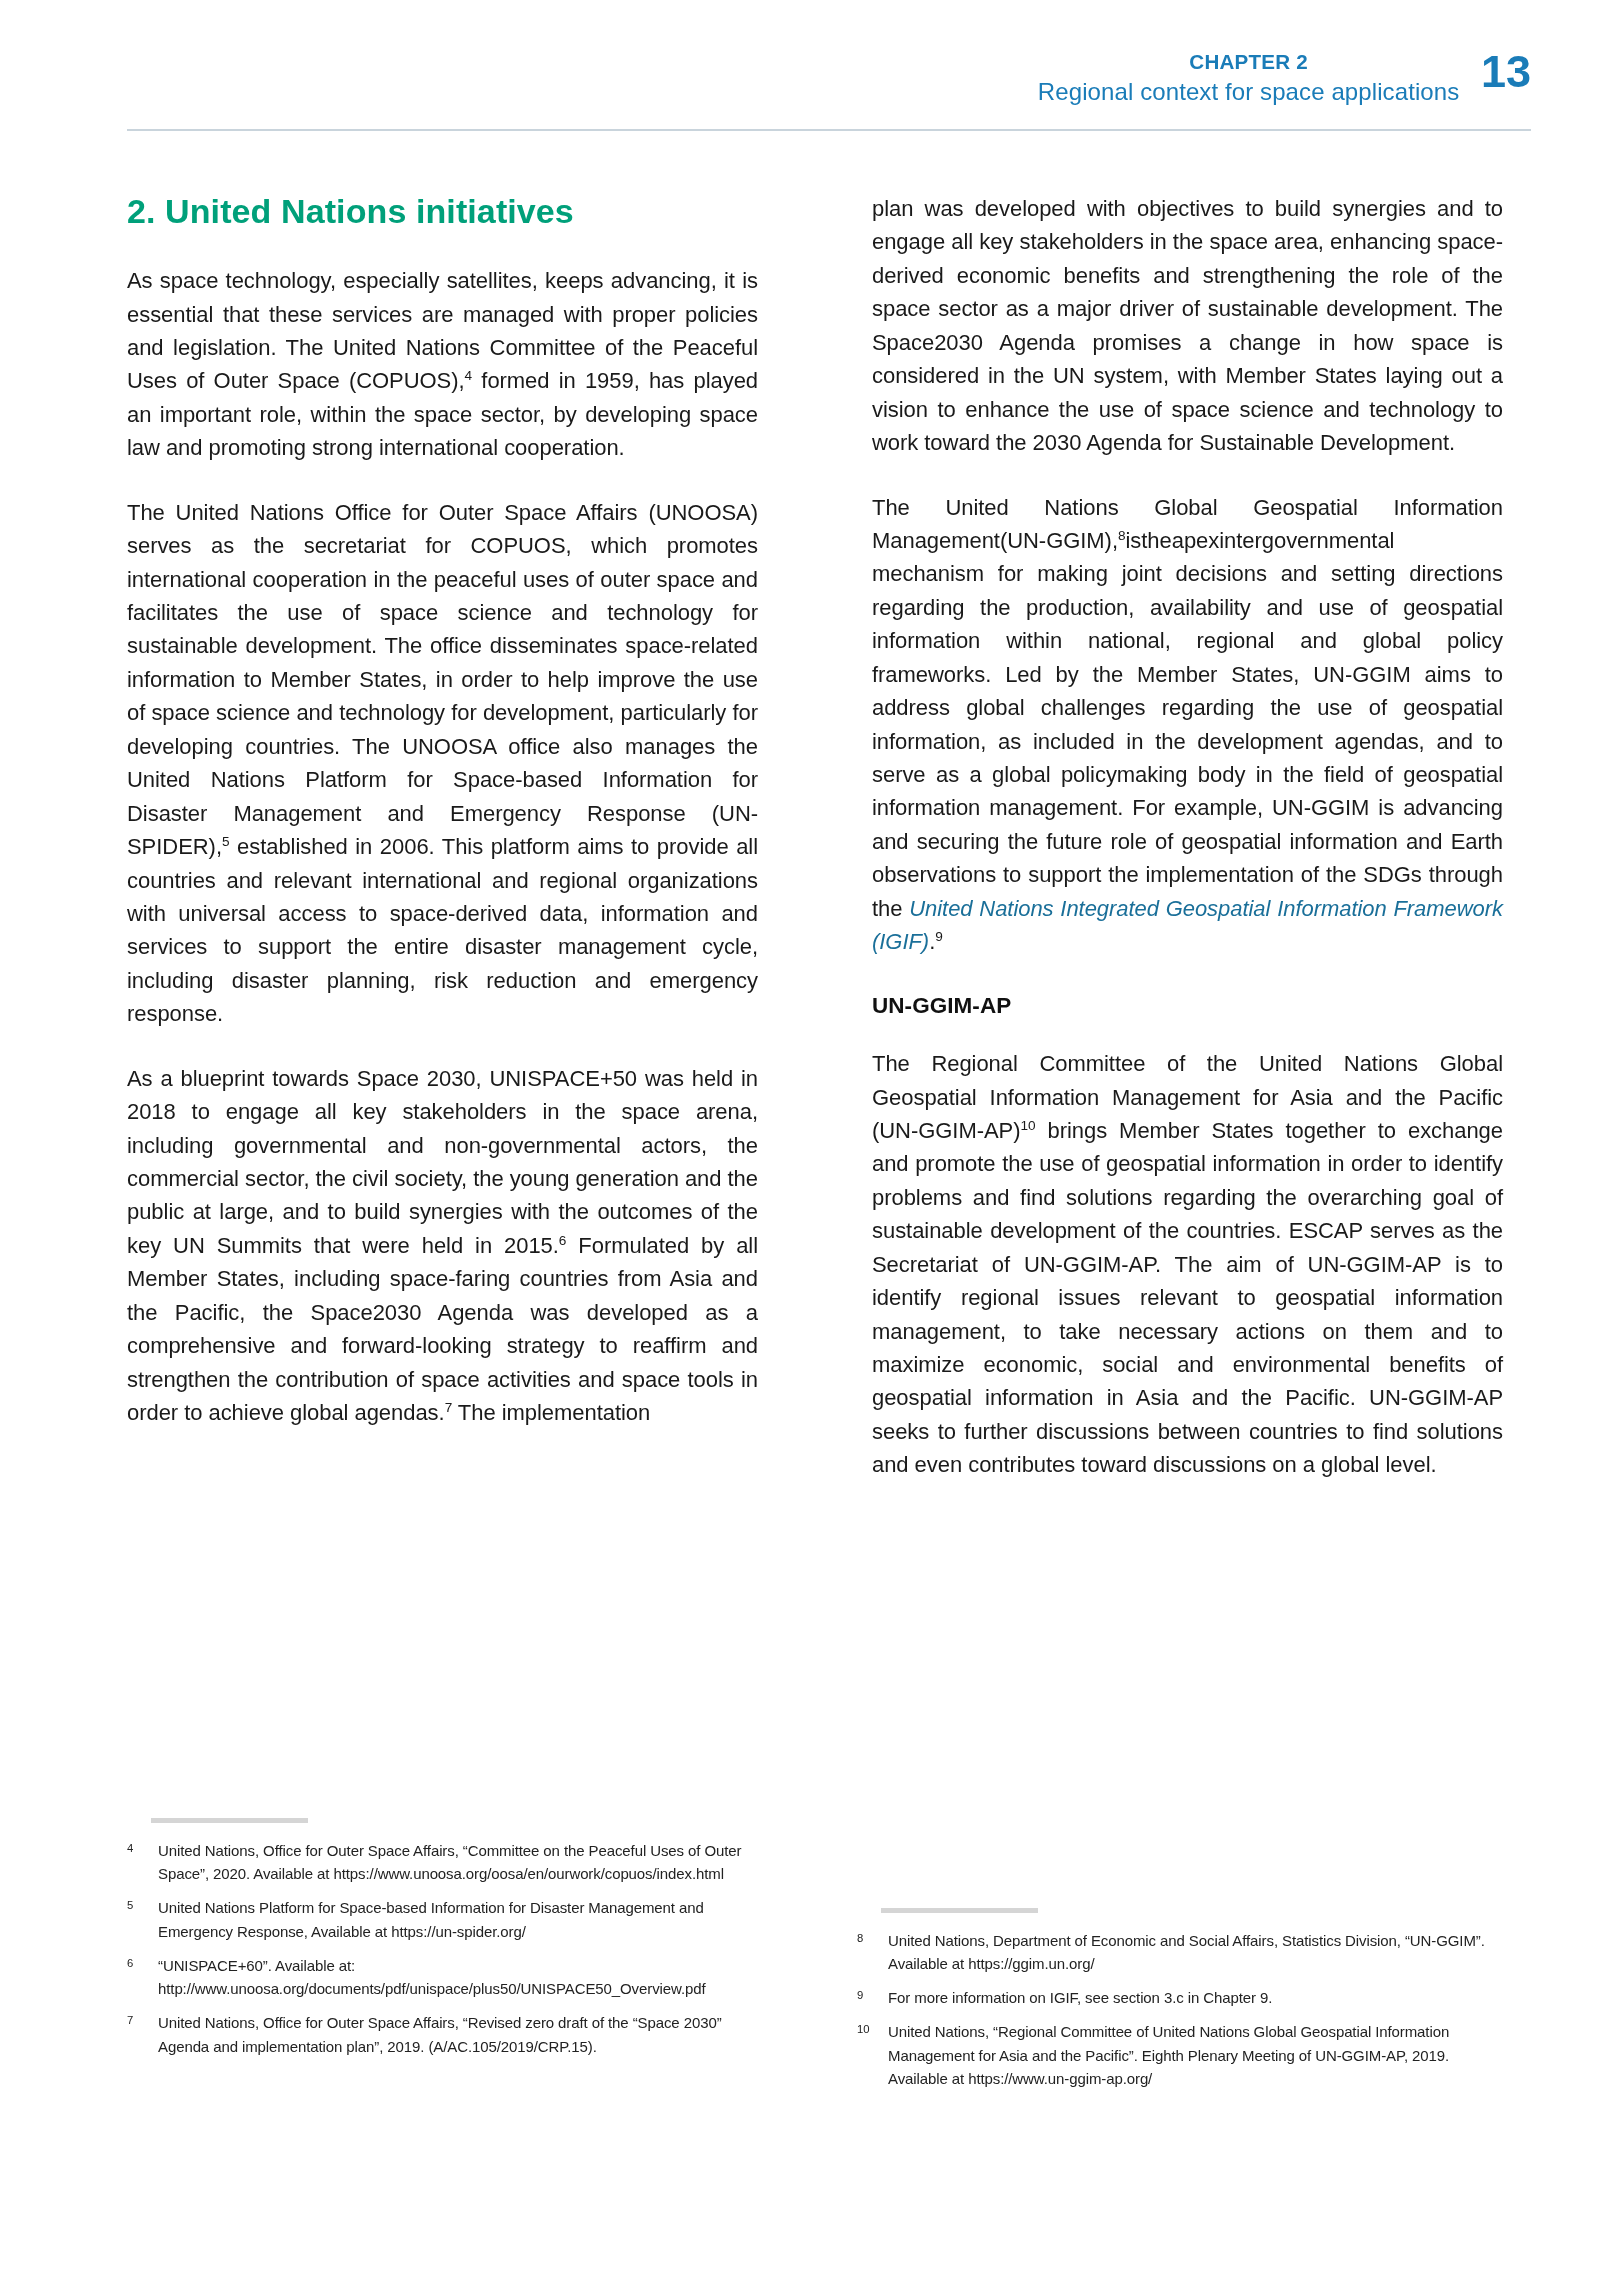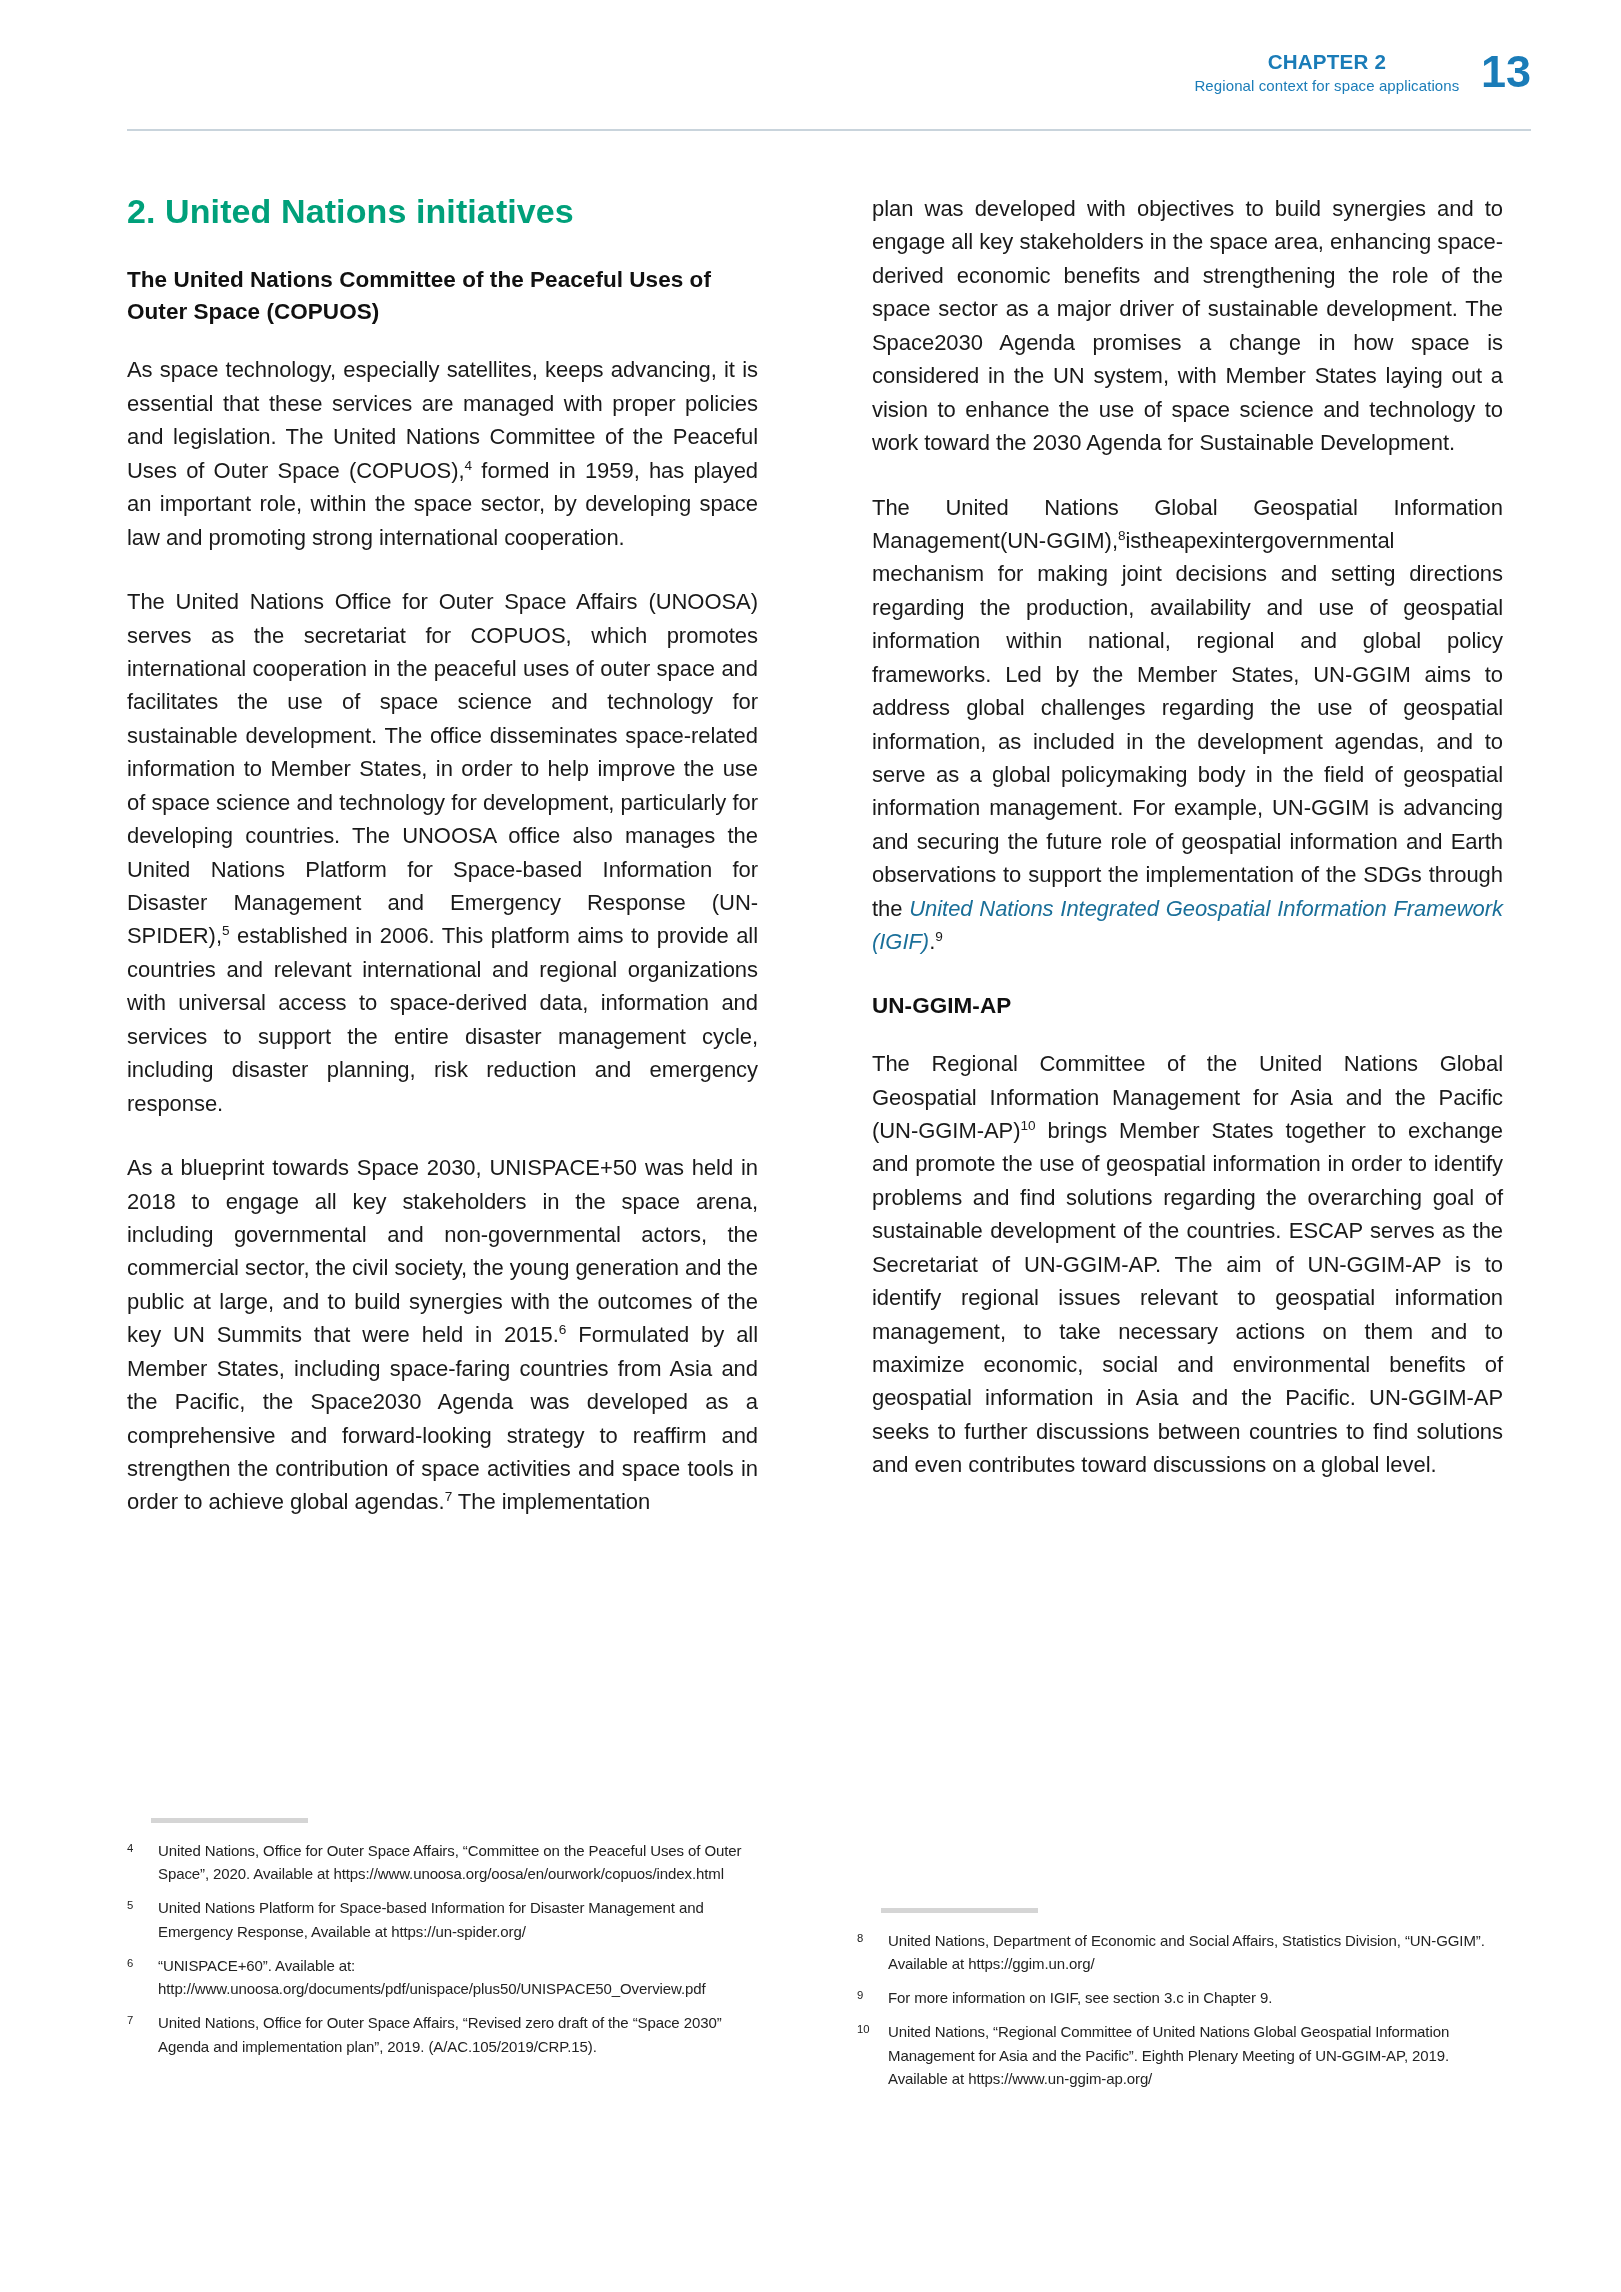--- a/index.html
+++ b/index.html
@@ -40,21 +40,21 @@
     line-height: 1.3;
     padding-top: 5.9px;
   }
   .header-chapter {
     font-size: 20.6px;
     font-weight: 600;
     letter-spacing: 0.2px;
     display: block;
   }
   .header-subtitle {
-    font-size: 15px;
+    font-size: 24px;
     font-weight: 400;
     letter-spacing: 0.1px;
     display: block;
   }
   .header-pagenum {
     color: #1a7cb8;
     font-size: 45px;
     font-weight: 700;
     line-height: 1;
     margin-left: 21.6px;
@@ -169,21 +169,20 @@
     <div class="header-pagenum">13</div>
   </div>
   <div class="header-rule"></div>
 
   <div class="columns">
 
     <div class="col">
 
       <h1 class="section-title">2. United Nations initiatives</h1>
 
-      <h2 class="sub-title">The United Nations Committee of the Peaceful Uses of Outer Space (COPUOS)</h2>
 
       <p class="body"><span>As space technology, especially satellites, keeps advancing, it is essential that these services are managed with proper policies and legislation. The United Nations Committee of the Peaceful Uses of Outer Space (COPUOS),</span><sup>4</sup><span> formed in 1959, has played an important role, within the space sector, by developing space law and promoting strong international cooperation.</span></p>
 
       <p class="body"><span>The United Nations Office for Outer Space Affairs (UNOOSA) serves as the secretariat for COPUOS, which promotes international cooperation in the peaceful uses of outer space and facilitates the use of space science and technology for sustainable development. The office disseminates space-related information to Member States, in order to help improve the use of space science and technology for development, particularly for developing countries. The UNOOSA office also manages the United Nations Platform for Space-based Information for Disaster Management and Emergency Response (UN-SPIDER),</span><sup>5</sup><span> established in 2006. This platform aims to provide all countries and relevant international and regional organizations with universal access to space-derived data, information and services to support the entire disaster management cycle, including disaster planning, risk reduction and emergency response.</span></p>
 
       <p class="body"><span>As a blueprint towards Space 2030, UNISPACE+50 was held in 2018 to engage all key stakeholders in the space arena, including governmental and non-governmental actors, the commercial sector, the civil society, the young generation and the public at large, and to build synergies with the outcomes of the key UN Summits that were held in 2015.</span><sup>6</sup><span> Formulated by all Member States, including space-faring countries from Asia and the Pacific, the Space2030 Agenda was developed as a comprehensive and forward-looking strategy to reaffirm and strengthen the contribution of space activities and space tools in order to achieve global agendas.</span><sup>7</sup><span> The implementation</span></p>
 
     </div>
 
     <div class="col">

